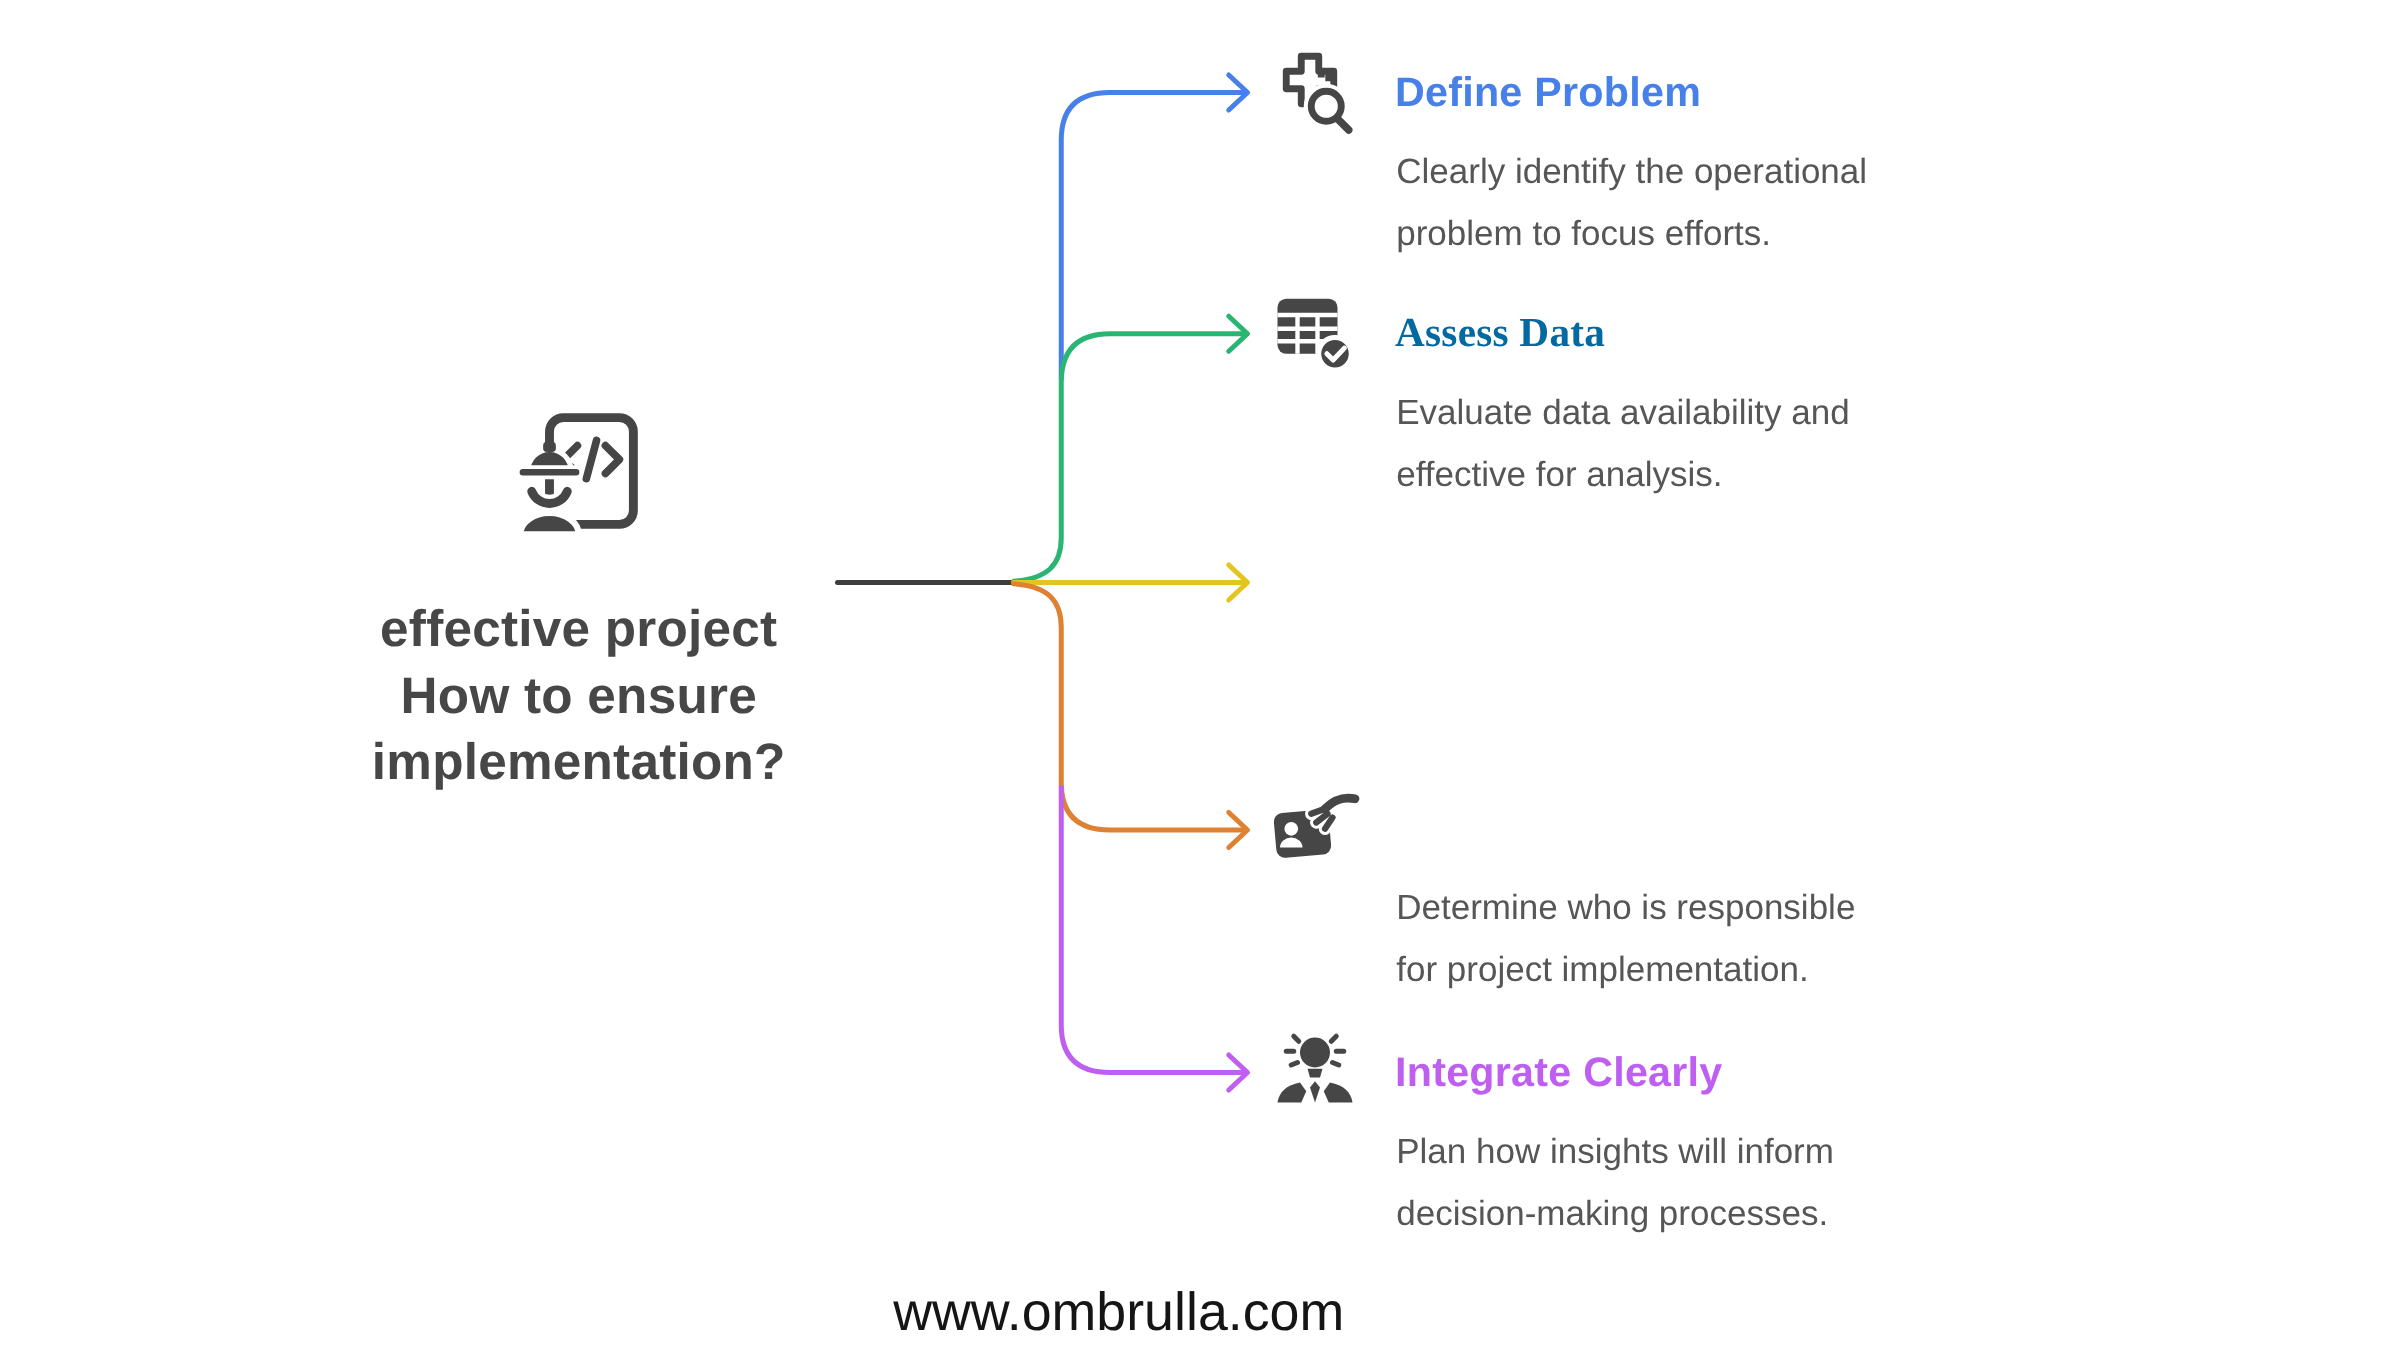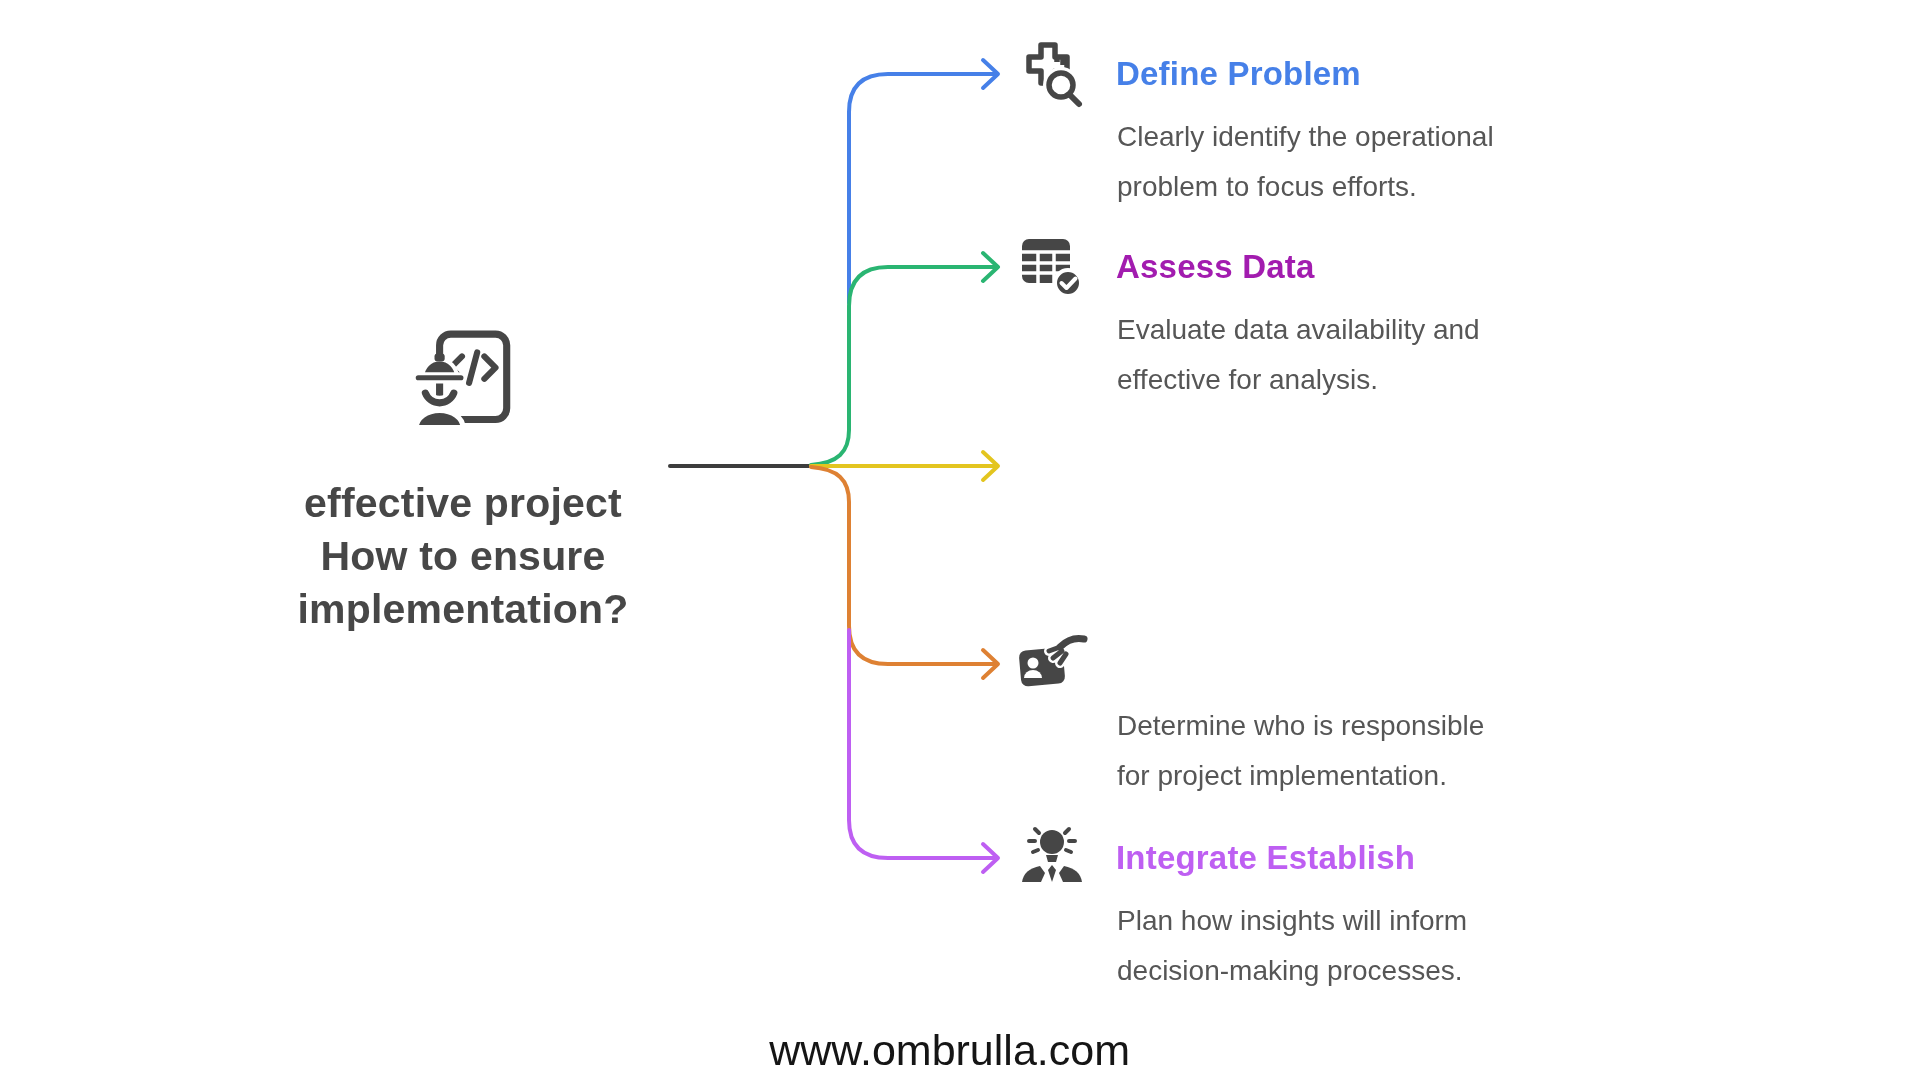--- a/index.html
+++ b/index.html
@@ -23,21 +23,21 @@
   .branch-icon{position:absolute;left:0;top:0;width:72px;height:72px;}
   .branch-title{
     position:absolute;left:100px;top:0;height:72px;display:flex;align-items:center;
     font-size:33px;font-weight:bold;white-space:nowrap;letter-spacing:.2px;
   }
   .branch-desc{
     position:absolute;left:101px;top:74px;font-size:28px;line-height:50px;white-space:nowrap;
   }
 
   .footer{
-    position:absolute;left:660px;top:1026px;width:470px;text-align:right;
+    position:absolute;left:660px;top:1026px;width:470px;text-align:center;
     font-size:43px;color:#151515;font-weight:400;
   }
 </style>
 </head>
 <body>
 
 <div class="canvas" style="color: rgb(70, 70, 70);">
 
   <svg class="connector-svg">
     <path d="M 670 466 H 809" stroke="#3D3D3D"></path>
@@ -112,21 +112,21 @@
       <svg viewBox="0 0 72 72" width="72" height="72">
         <rect x="6" y="8" width="48" height="44" rx="7" fill="currentColor"></rect>
         <g stroke="#fff" stroke-width="3.5">
           <path d="M6 21 H54 M6 32 H54 M6 42 H54"></path>
           <path d="M22 21 V52 M38 21 V52"></path>
         </g>
         <circle cx="52" cy="52" r="13" fill="currentColor" stroke="#fff" stroke-width="4"></circle>
         <path d="M45.5 52 l5 5 l9 -9.5" stroke="#fff" stroke-width="4" fill="none" stroke-linecap="round" stroke-linejoin="round"></path>
       </svg>
     </div>
-    <div class="branch-title" style="color: #a21caf;">Assess Data</div>
+    <div class="branch-title" style="color: #0369a1; font-family: Liberation Serif, serif;">Assess Data</div>
     <div class="branch-desc" style="color: rgb(86, 86, 86);">
       <div>Evaluate data availability and</div>
       <div>effective for analysis.</div>
     </div>
   </div>
 
 
   <div class="branch-row row-4">
     <div class="branch-icon">
       <svg viewBox="0 0 72 72" width="72" height="72">
@@ -155,21 +155,21 @@
           <path d="M30 33 h12 l-2 7 h-8 z"></path>
           <path d="M6 60 q2 -13 18 -16 l5 7 -4 9 z"></path>
           <path d="M66 60 q-2 -13 -18 -16 l-5 7 4 9 z"></path>
           <path d="M36 43 l4 5 -4 12 -4 -12 z"></path>
         </g>
         <g stroke="currentColor" stroke-width="4" stroke-linecap="round">
           <path d="M19 7 l4 4 M53 7 l-4 4 M13 19 h6 M59 19 h-6 M17 30 l5 -2 M55 30 l-5 -2"></path>
         </g>
       </svg>
     </div>
-    <div class="branch-title" style="color: rgb(190, 95, 242);">Integrate Establish</div>
+    <div class="branch-title" style="color: rgb(190, 95, 242);">Integrate Clearly</div>
     <div class="branch-desc" style="color: rgb(86, 86, 86);">
       <div>Plan how insights will inform</div>
       <div>decision-making processes.</div>
     </div>
   </div>
 
   <div class="footer">www.ombrulla.com</div>
 
 </div>
 

